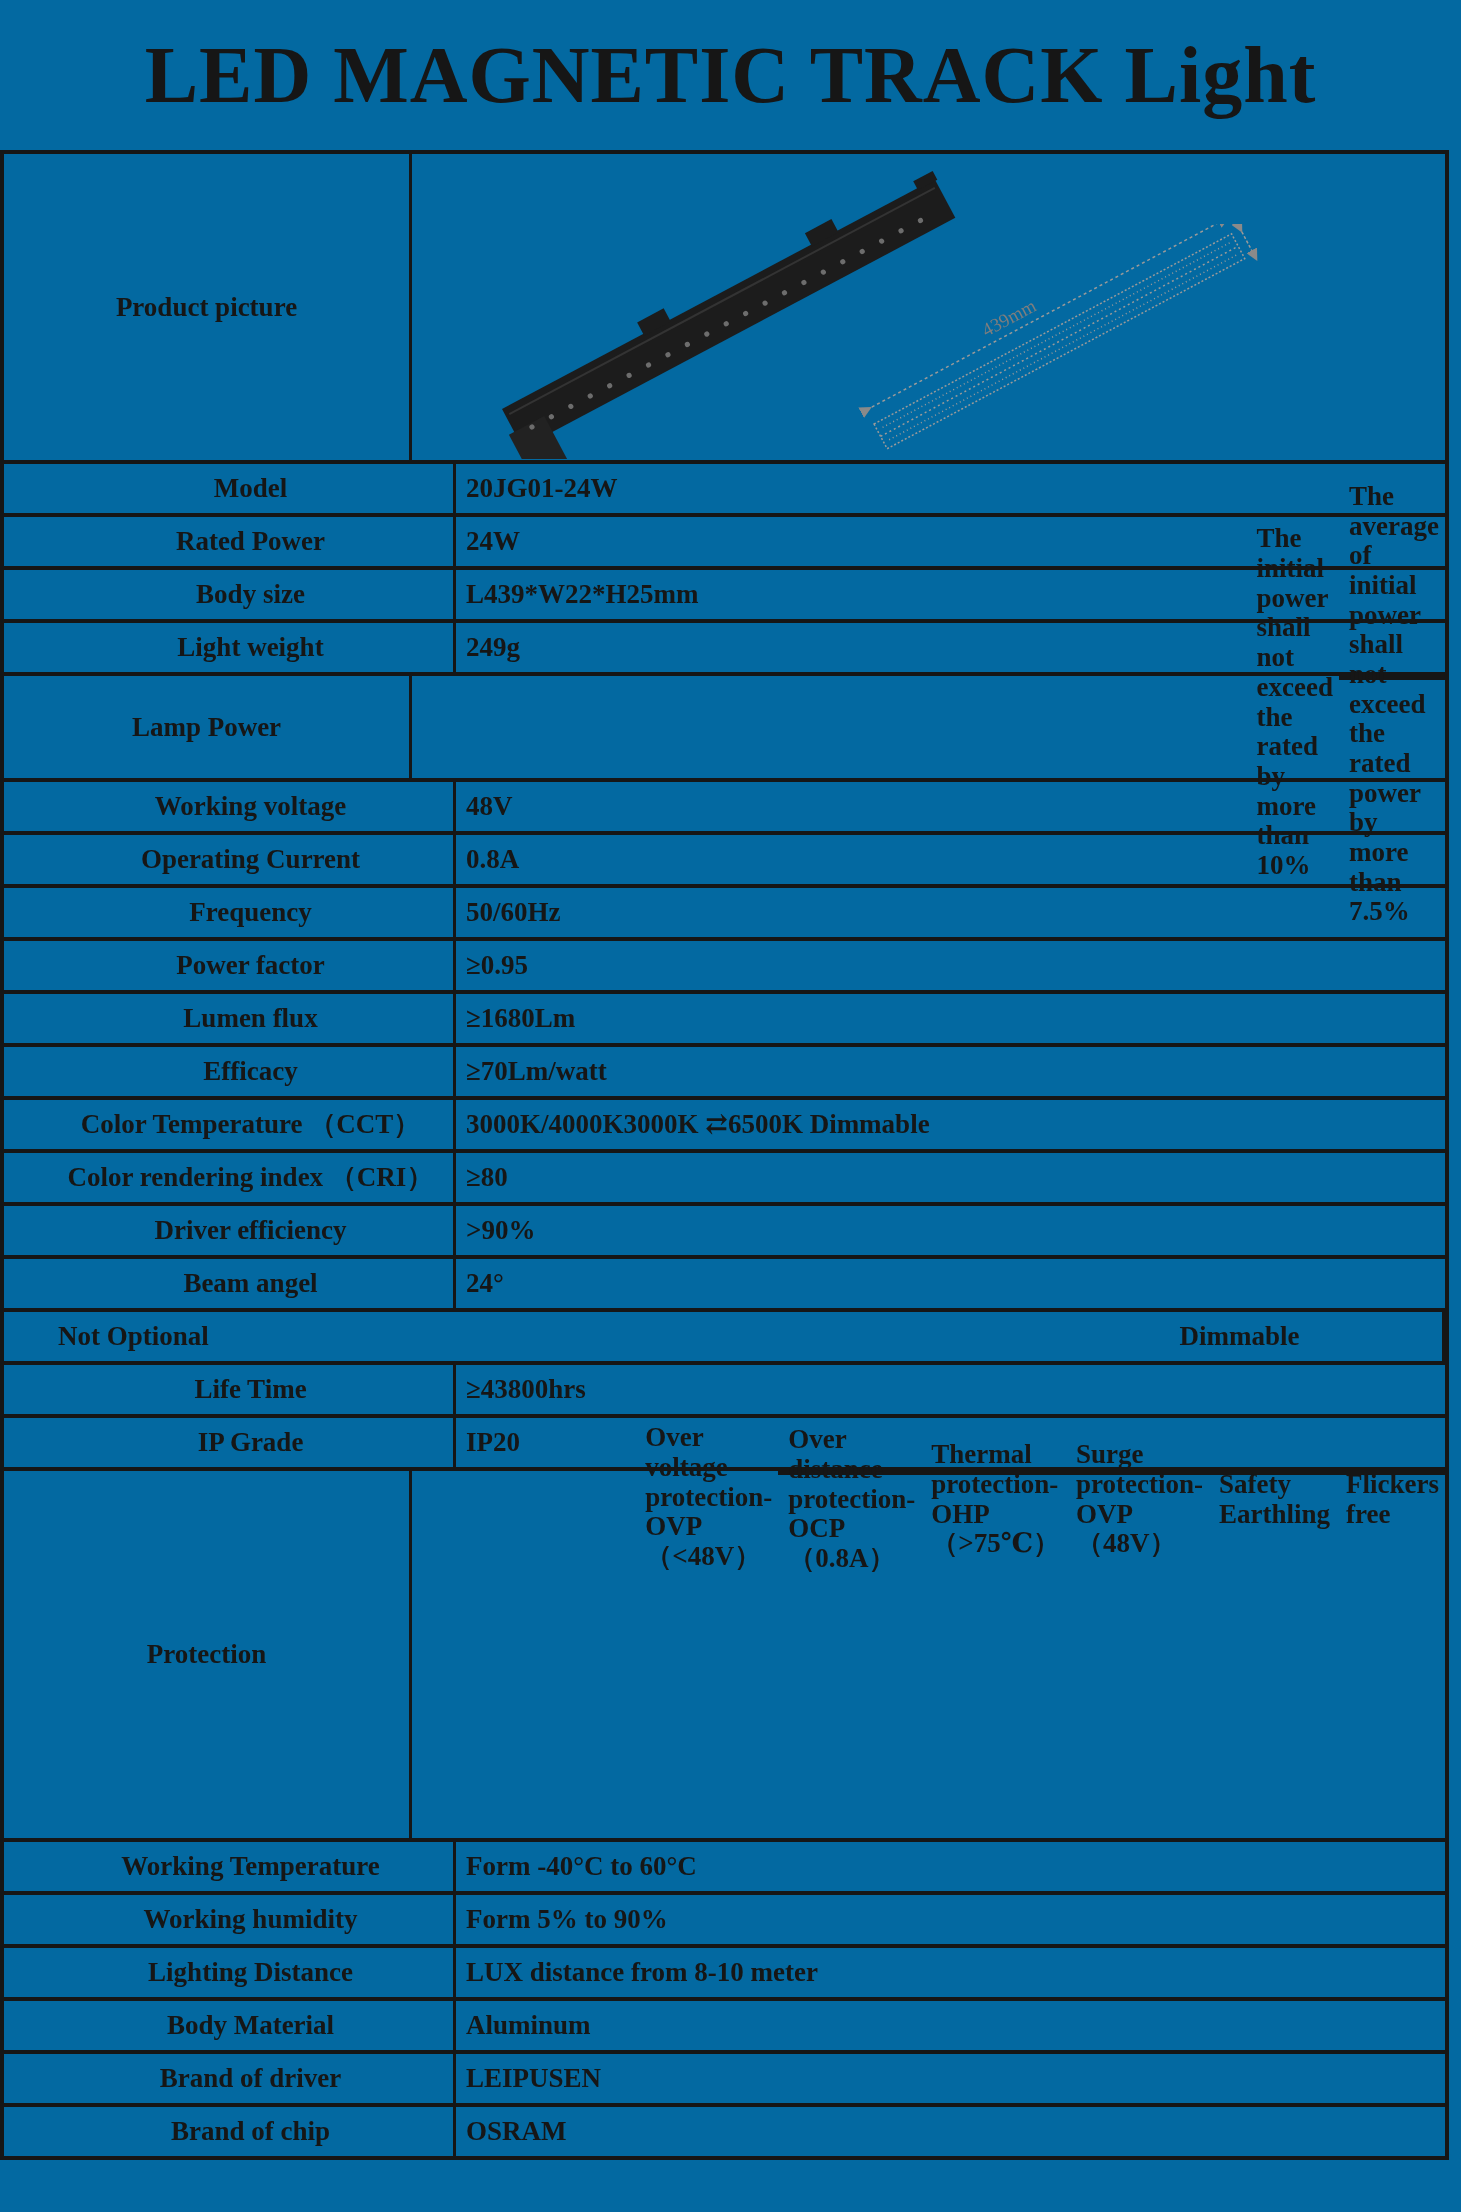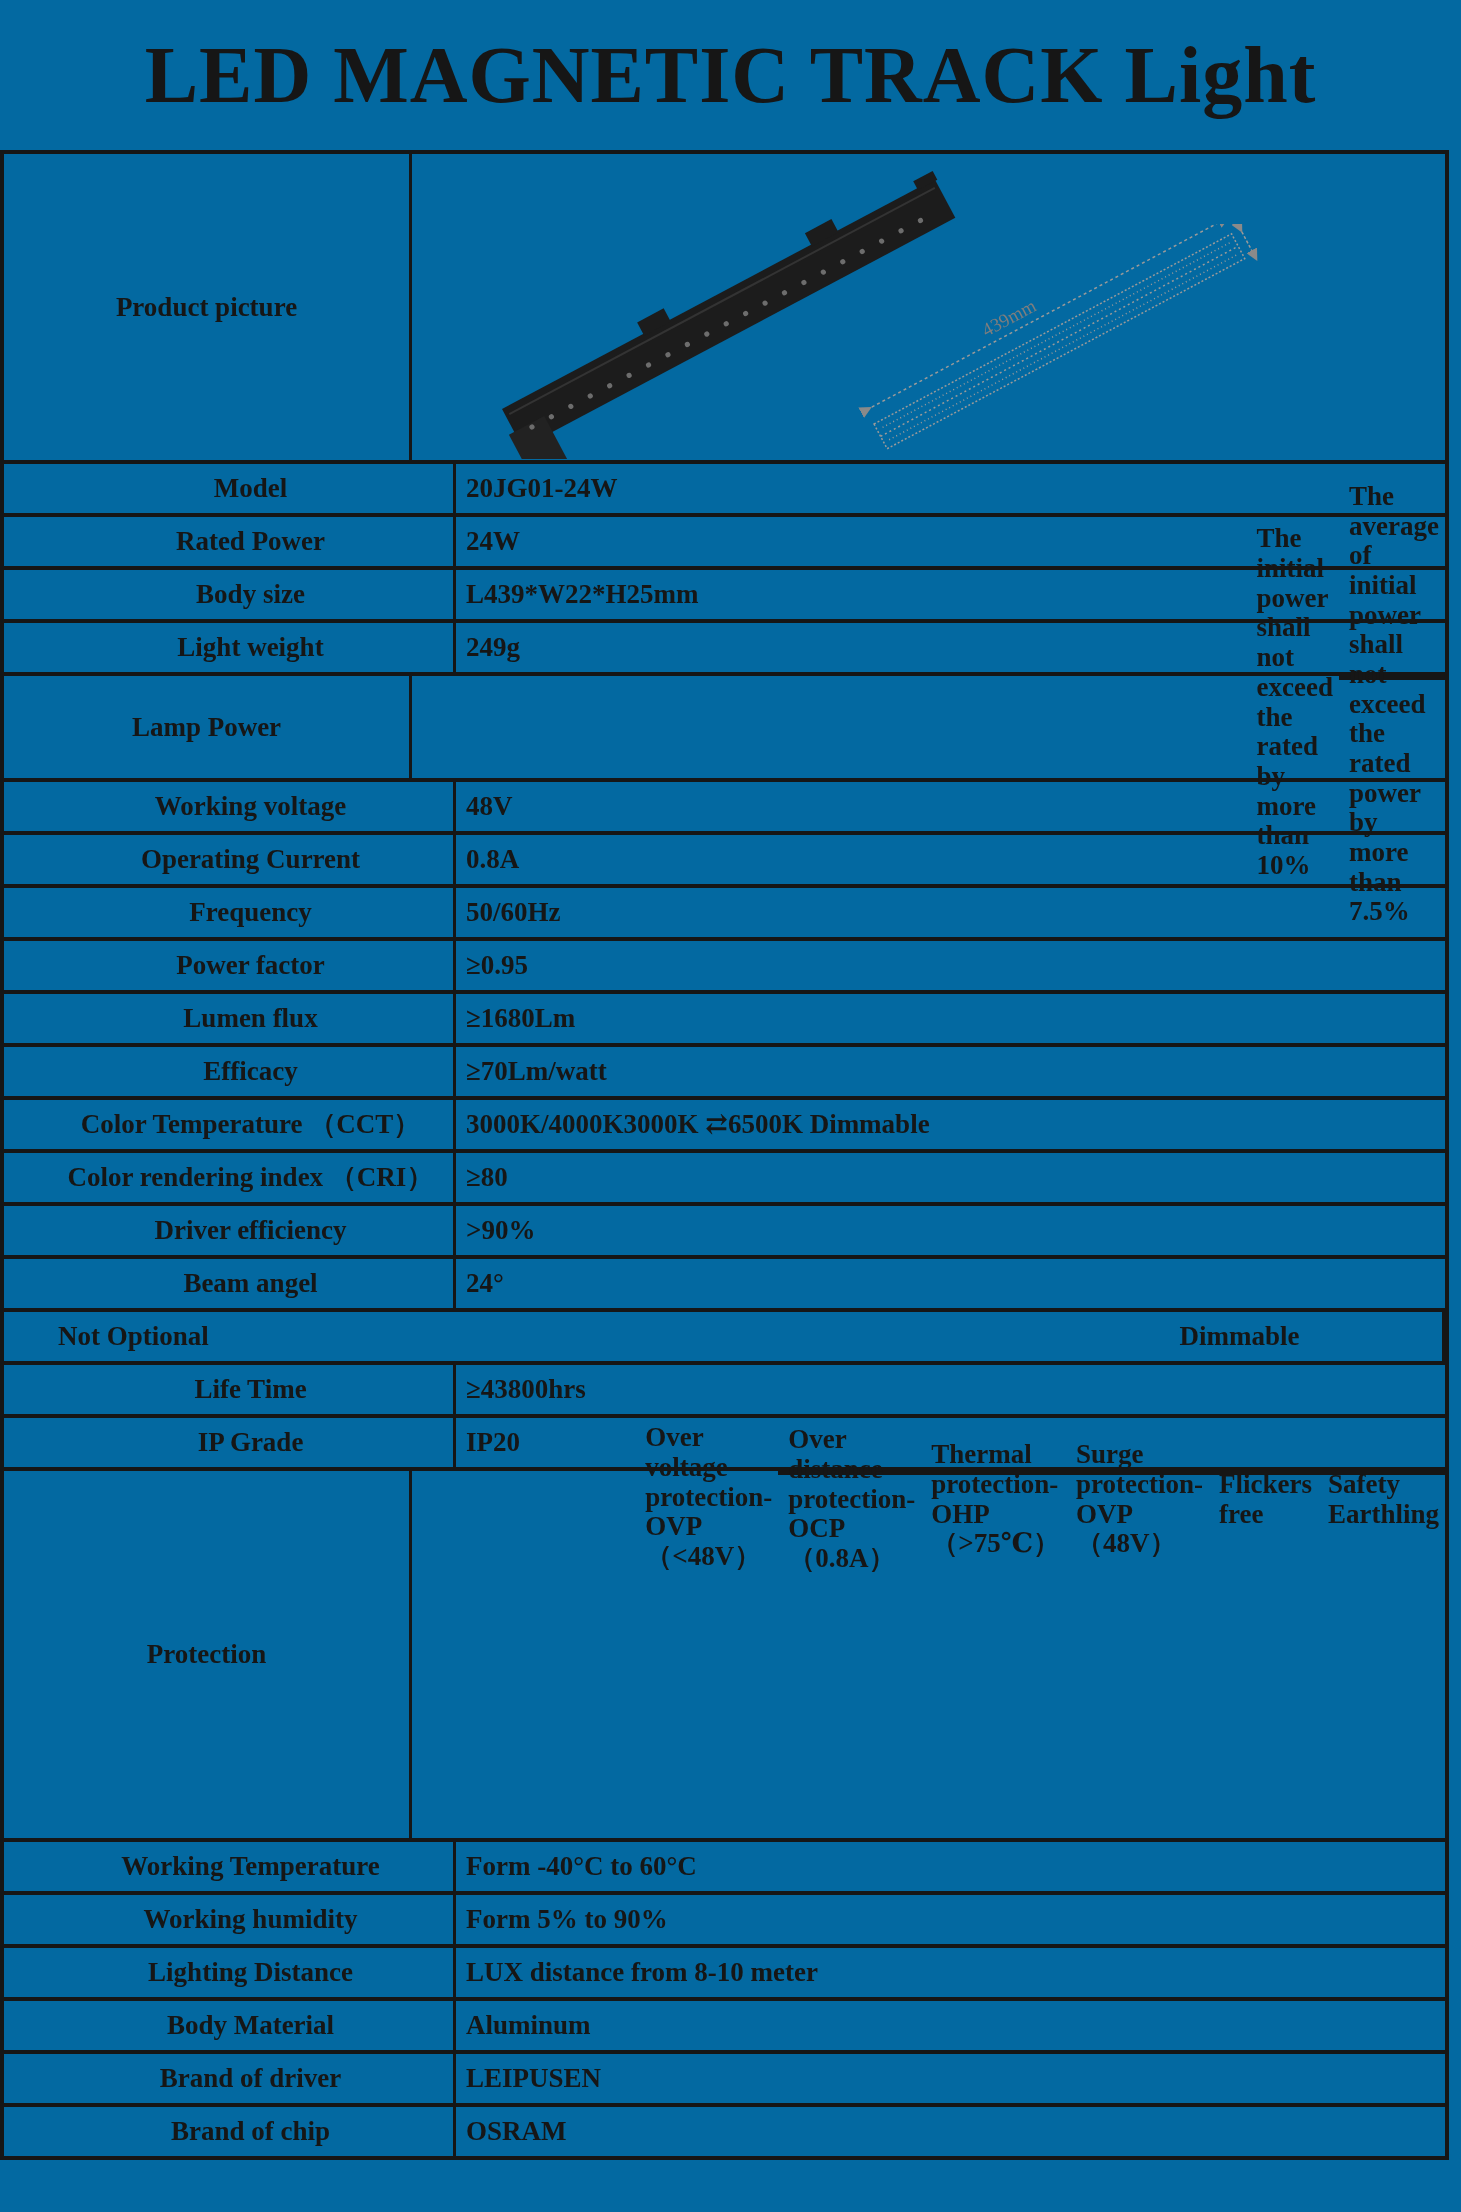--- a/index.html
+++ b/index.html
@@ -183,22 +183,22 @@
       <div class="cell value">IP20</div>
     </div>
 
     <div class="trow group g-prot">
       <div class="cell label">Protection</div>
       <div class="subcol">
         <div class="cell value sub">Over voltage protection-OVP （&lt;48V）</div>
         <div class="cell value sub">Over distance protection-OCP （0.8A）</div>
         <div class="cell value sub">Thermal protection-OHP （&gt;75℃）</div>
         <div class="cell value sub">Surge protection-OVP （48V）</div>
+        <div class="cell value sub">Safety Earthling</div>
         <div class="cell value sub">Flickers free</div>
-        <div class="cell value sub">Safety Earthling</div>
       </div>
     </div>
 
     <div class="trow simple">
       <div class="cell label">Working Temperature</div>
       <div class="cell value">Form -40°C to 60°C</div>
     </div>
     <div class="trow simple">
       <div class="cell label">Working humidity</div>
       <div class="cell value">Form 5% to 90%</div>

